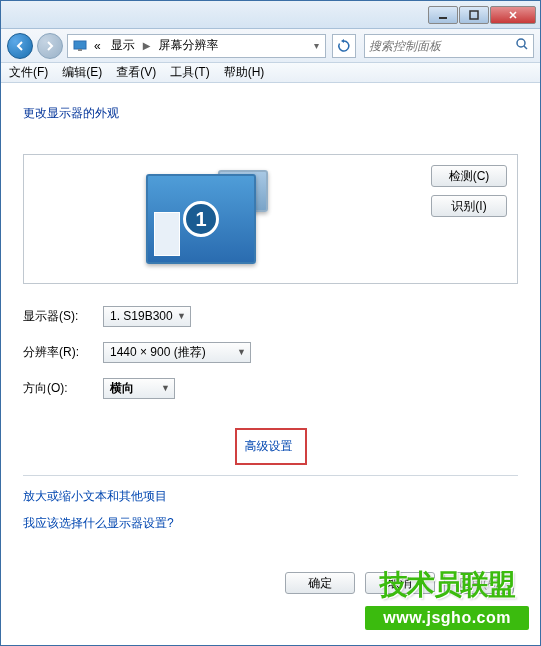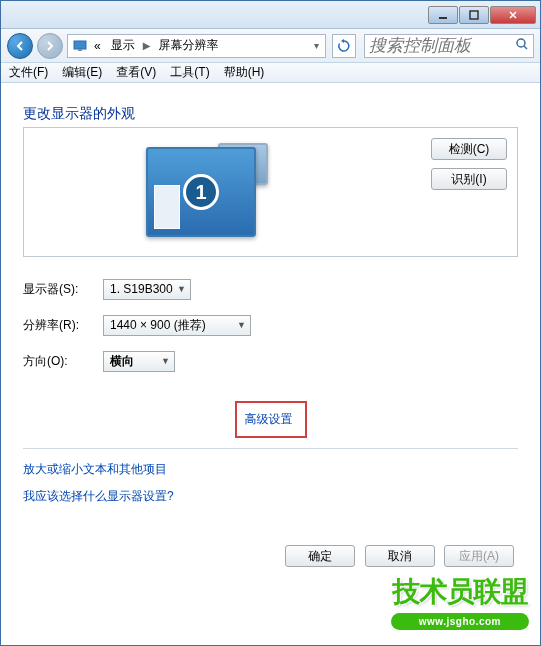--- a/index.html
+++ b/index.html
@@ -15,28 +15,28 @@
 
 .navbar { height: 34px; background: linear-gradient(180deg,#f4f7fb,#e6eef7); border-bottom:1px solid #c5d4e3; display:flex; align-items:center; padding:0 6px; gap:4px; }
 .nav-btn { width:26px; height:26px; border-radius:50%; background: radial-gradient(circle at 30% 30%, #5da9e8, #1a6fb0); border:1px solid #1a5c92; display:flex; align-items:center; justify-content:center; color:#fff; font-size:14px; }
 .nav-btn.disabled { background: radial-gradient(circle at 30% 30%, #c5d4e3, #9ab2c8); border-color:#8aa5bd; }
 .breadcrumb { flex:1; height:24px; border:1px solid #a8b8c8; background:#fff; display:flex; align-items:center; padding:0 4px; gap:2px; }
 .bc-icon { width:16px; height:16px; display:inline-flex; align-items:center; justify-content:center;}
 .bc-text { padding:0 4px; }
 .bc-arrow { color:#666; font-size:10px; padding:0 2px;}
 .bc-refresh { width:24px; height:24px; border:1px solid #a8b8c8; background:#fff; display:flex; align-items:center; justify-content:center; color:#2a6cb0; margin-left:2px; }
 .searchbox { width:170px; height:24px; border:1px solid #a8b8c8; background:#fff; display:flex; align-items:center; padding:0 4px; margin-left:4px; position:relative; }
-.searchbox input { border:none; outline:none; width:100%; font-size:17px; color:#888; font-style:italic; background:transparent; }
+.searchbox input { border:none; outline:none; width:100%; font-size:12px; color:#888; font-style:italic; background:transparent; }
 .search-icon { color:#3a6ea5; position:absolute; right:4px; }
 
 .menubar { height:20px; background: linear-gradient(180deg,#f7fafd,#e9f0f7); border-bottom:1px solid #c5d4e3; display:flex; align-items:center; padding:0 8px; gap:14px; }
 .menu-item { cursor:default; }
 
 .content { padding: 22px 22px 10px 22px; }
-.page-title { color:#003399; font-size:14px; margin-bottom:4px; }
+.page-title { color:#003399; font-size:12px; margin-bottom:32px; }
 
 .monitor-preview { border:1px solid #c0c8d0; height:130px; display:flex; align-items:center; padding:8px 12px; position:relative; background:#fff; }
 .monitor-graphic { margin-left:110px; display:flex; gap:4px; align-items:flex-end; }
 .monitor { background:linear-gradient(180deg,#4f9dd8,#2a6cb0); border:2px solid #3a7ab0; border-radius:3px; position:relative; box-shadow:0 2px 4px rgba(0,0,0,.3); }
 .monitor.main { width:110px; height:90px; }
 .monitor.second { width:50px; height:42px; position:absolute; left:72px; top:-4px; background:linear-gradient(180deg,#a8c8e4,#7aa4c8); border-color:#94b0c8; z-index:0;}
 .monitor.main { z-index:1; }
 .mon-num { position:absolute; top:50%; left:50%; transform:translate(-50%,-50%); width:36px; height:36px; border-radius:50%; background:#1a5c92; border:3px solid #fff; color:#fff; display:flex; align-items:center; justify-content:center; font-size:20px; font-weight:bold; }
 .mon-window { position:absolute; background:#e8f0f8; border:1px solid #fff; }
 .mon-window.w1 { left:6px; bottom:6px; width:26px; height:44px; }
@@ -60,21 +60,21 @@
 
 .divider { border:none; border-top:1px solid #d0d8e0; margin:8px 0 12px 0; }
 
 .link-line { color:#0046b0; text-decoration:none; display:block; margin-bottom:10px; }
 
 .action-bar { text-align:right; margin-top:40px; padding-right:4px; }
 .action-bar .std-btn { min-width:70px; margin-left:6px; }
 
 .watermark { position:absolute; right:12px; bottom:16px; text-align:center; pointer-events:none; }
 .wm-text { font-size:28px; font-weight:900; color:#3bbb0e; letter-spacing:-1px; text-shadow:1px 1px 0 #fff, 2px 2px 2px rgba(0,0,0,.15); font-family:"Microsoft YaHei",sans-serif; }
-.wm-url { display:inline-block; background:#3bbb0e; color:#fff; padding:3px 28px; border-radius:10px; font-size:10px; font-weight:bold; margin-top:2px; letter-spacing:.5px; }
+.wm-url { display:inline-block; background:#3bbb0e; color:#fff; padding:3px 18px; border-radius:2px; font-size:16px; font-weight:bold; margin-top:2px; letter-spacing:.5px; }
 </style>
 </head>
 <body>
 
 <div class="window-frame">
   <div class="titlebar">
     <div class="title-btns">
       <div class="title-btn min">
           <svg width="10" height="10">
             <rect x="1" y="7" width="8" height="2" fill="#333"></rect>

